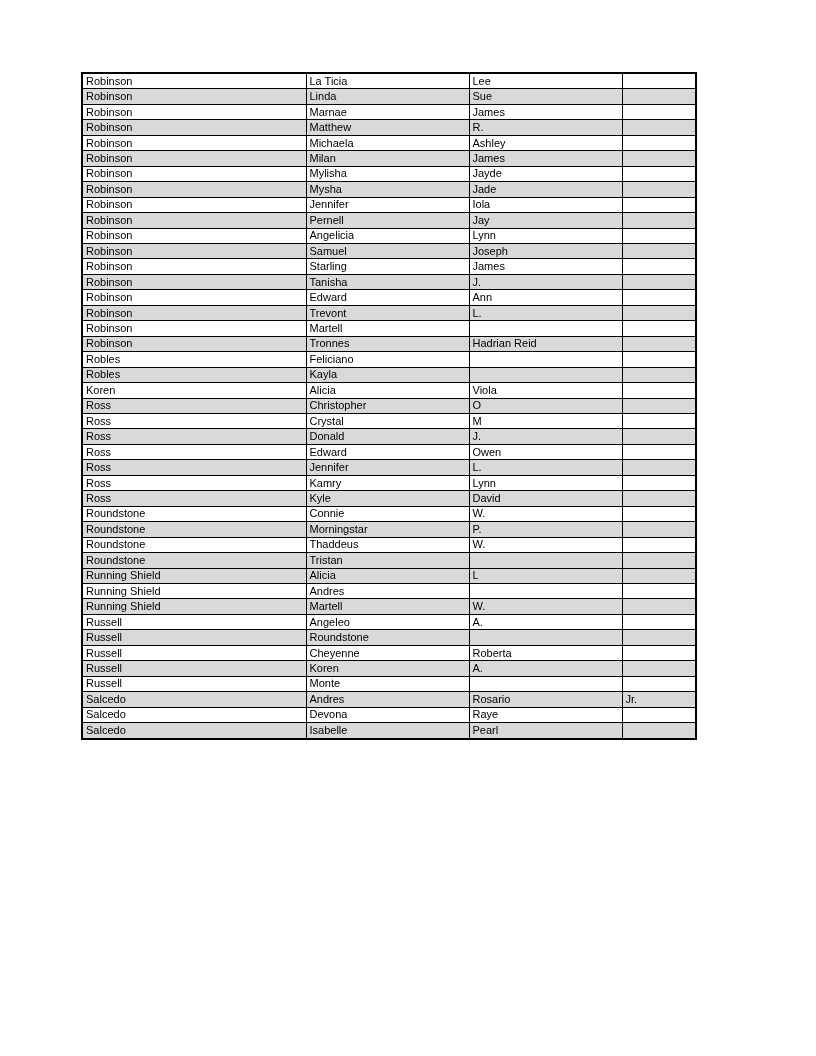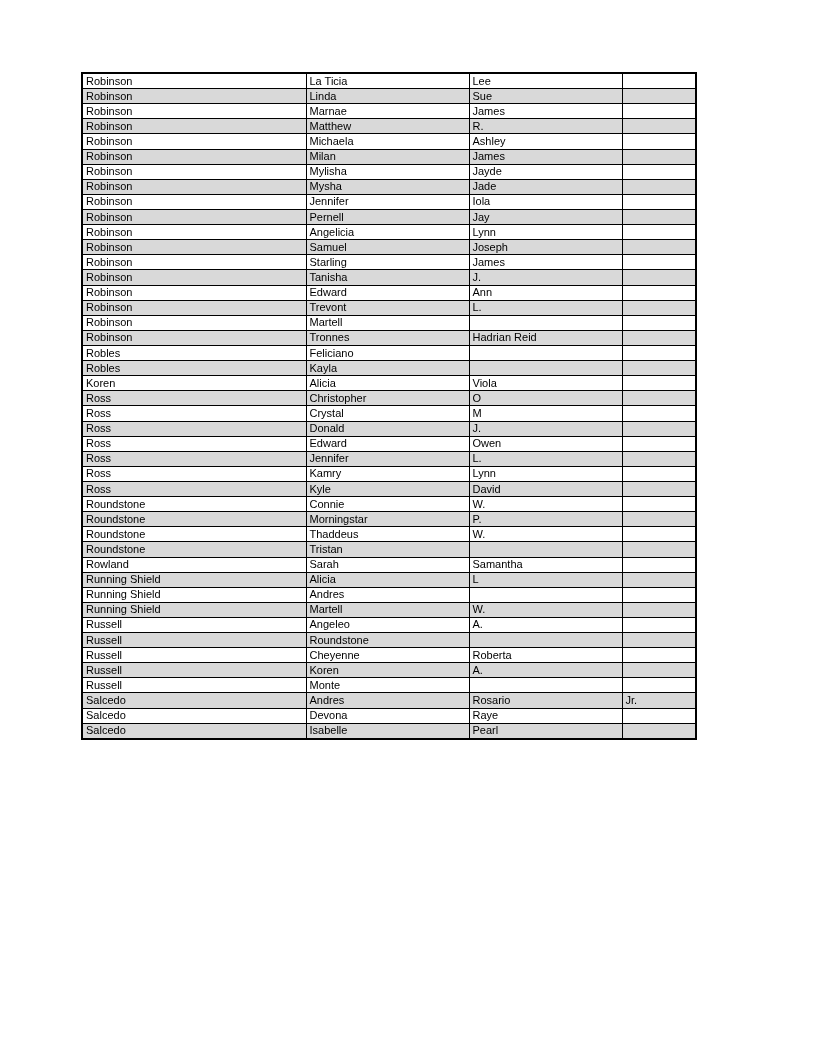--- a/index.html
+++ b/index.html
@@ -237,26 +237,20 @@
           <td>Thaddeus</td>
           <td>W.</td>
           <td></td>
         </tr>
         <tr class="shaded">
           <td>Roundstone</td>
           <td>Tristan</td>
           <td></td>
           <td></td>
         </tr>
-        <tr>
-          <td>Rowland</td>
-          <td>Sarah</td>
-          <td>Samantha</td>
-          <td></td>
-        </tr>
         <tr class="shaded">
           <td>Running Shield</td>
           <td>Alicia</td>
           <td>L</td>
           <td></td>
         </tr>
         <tr>
           <td>Running Shield</td>
           <td>Andres</td>
           <td></td>

